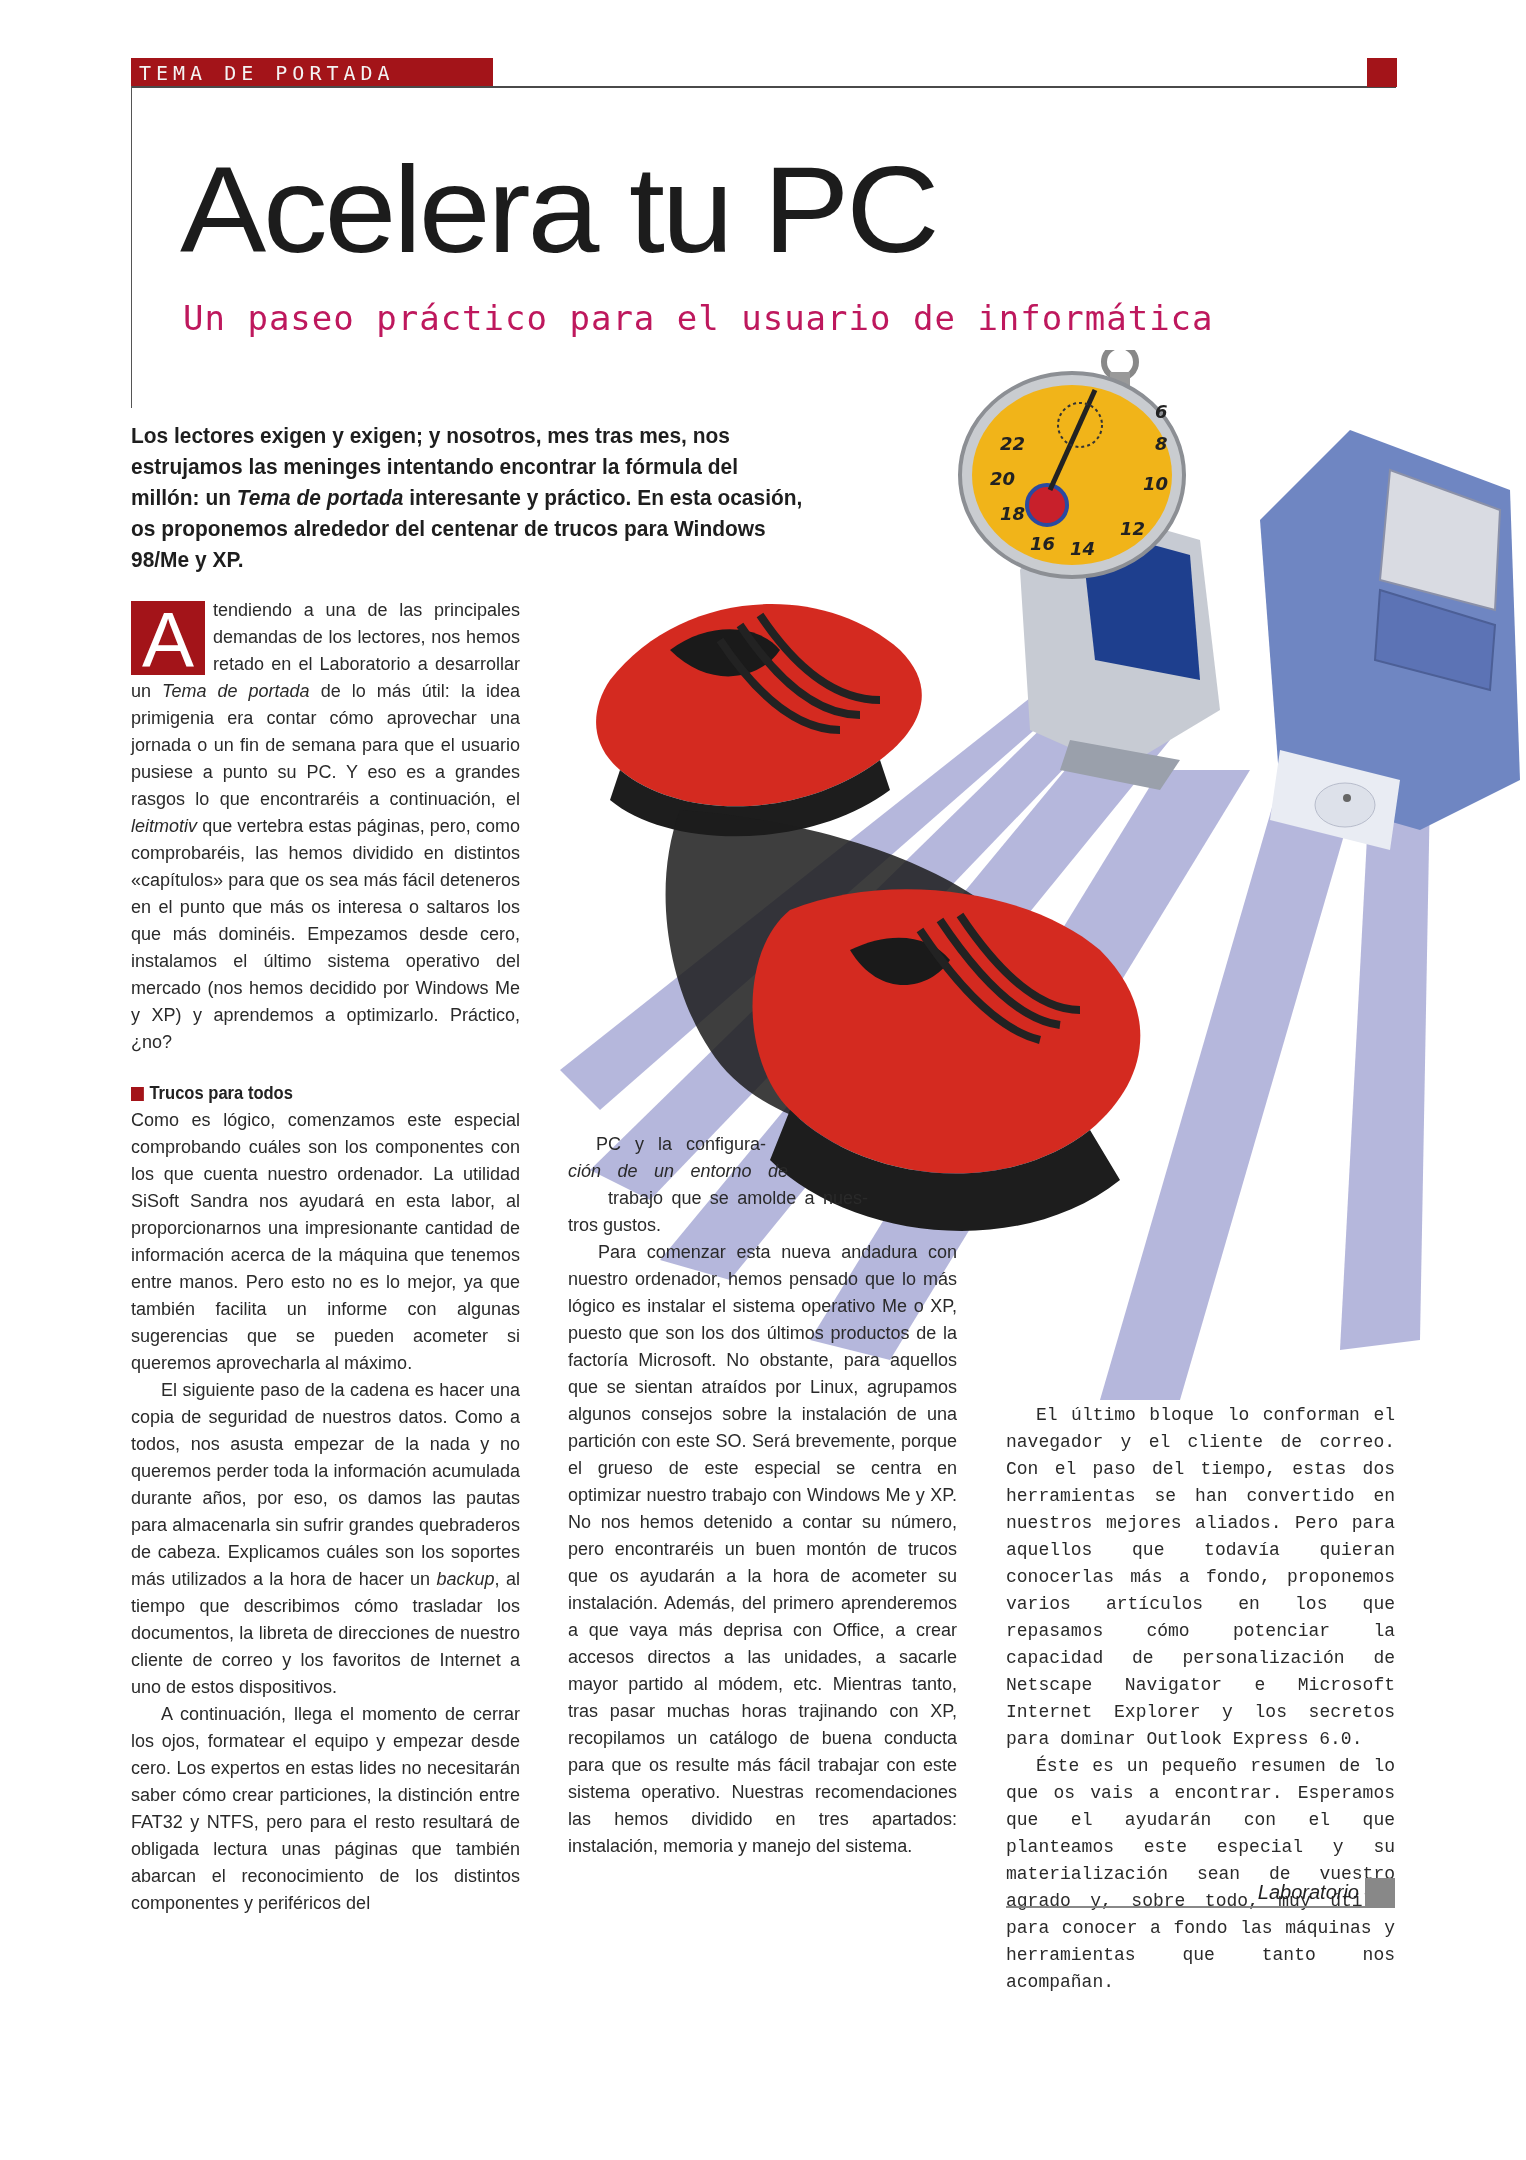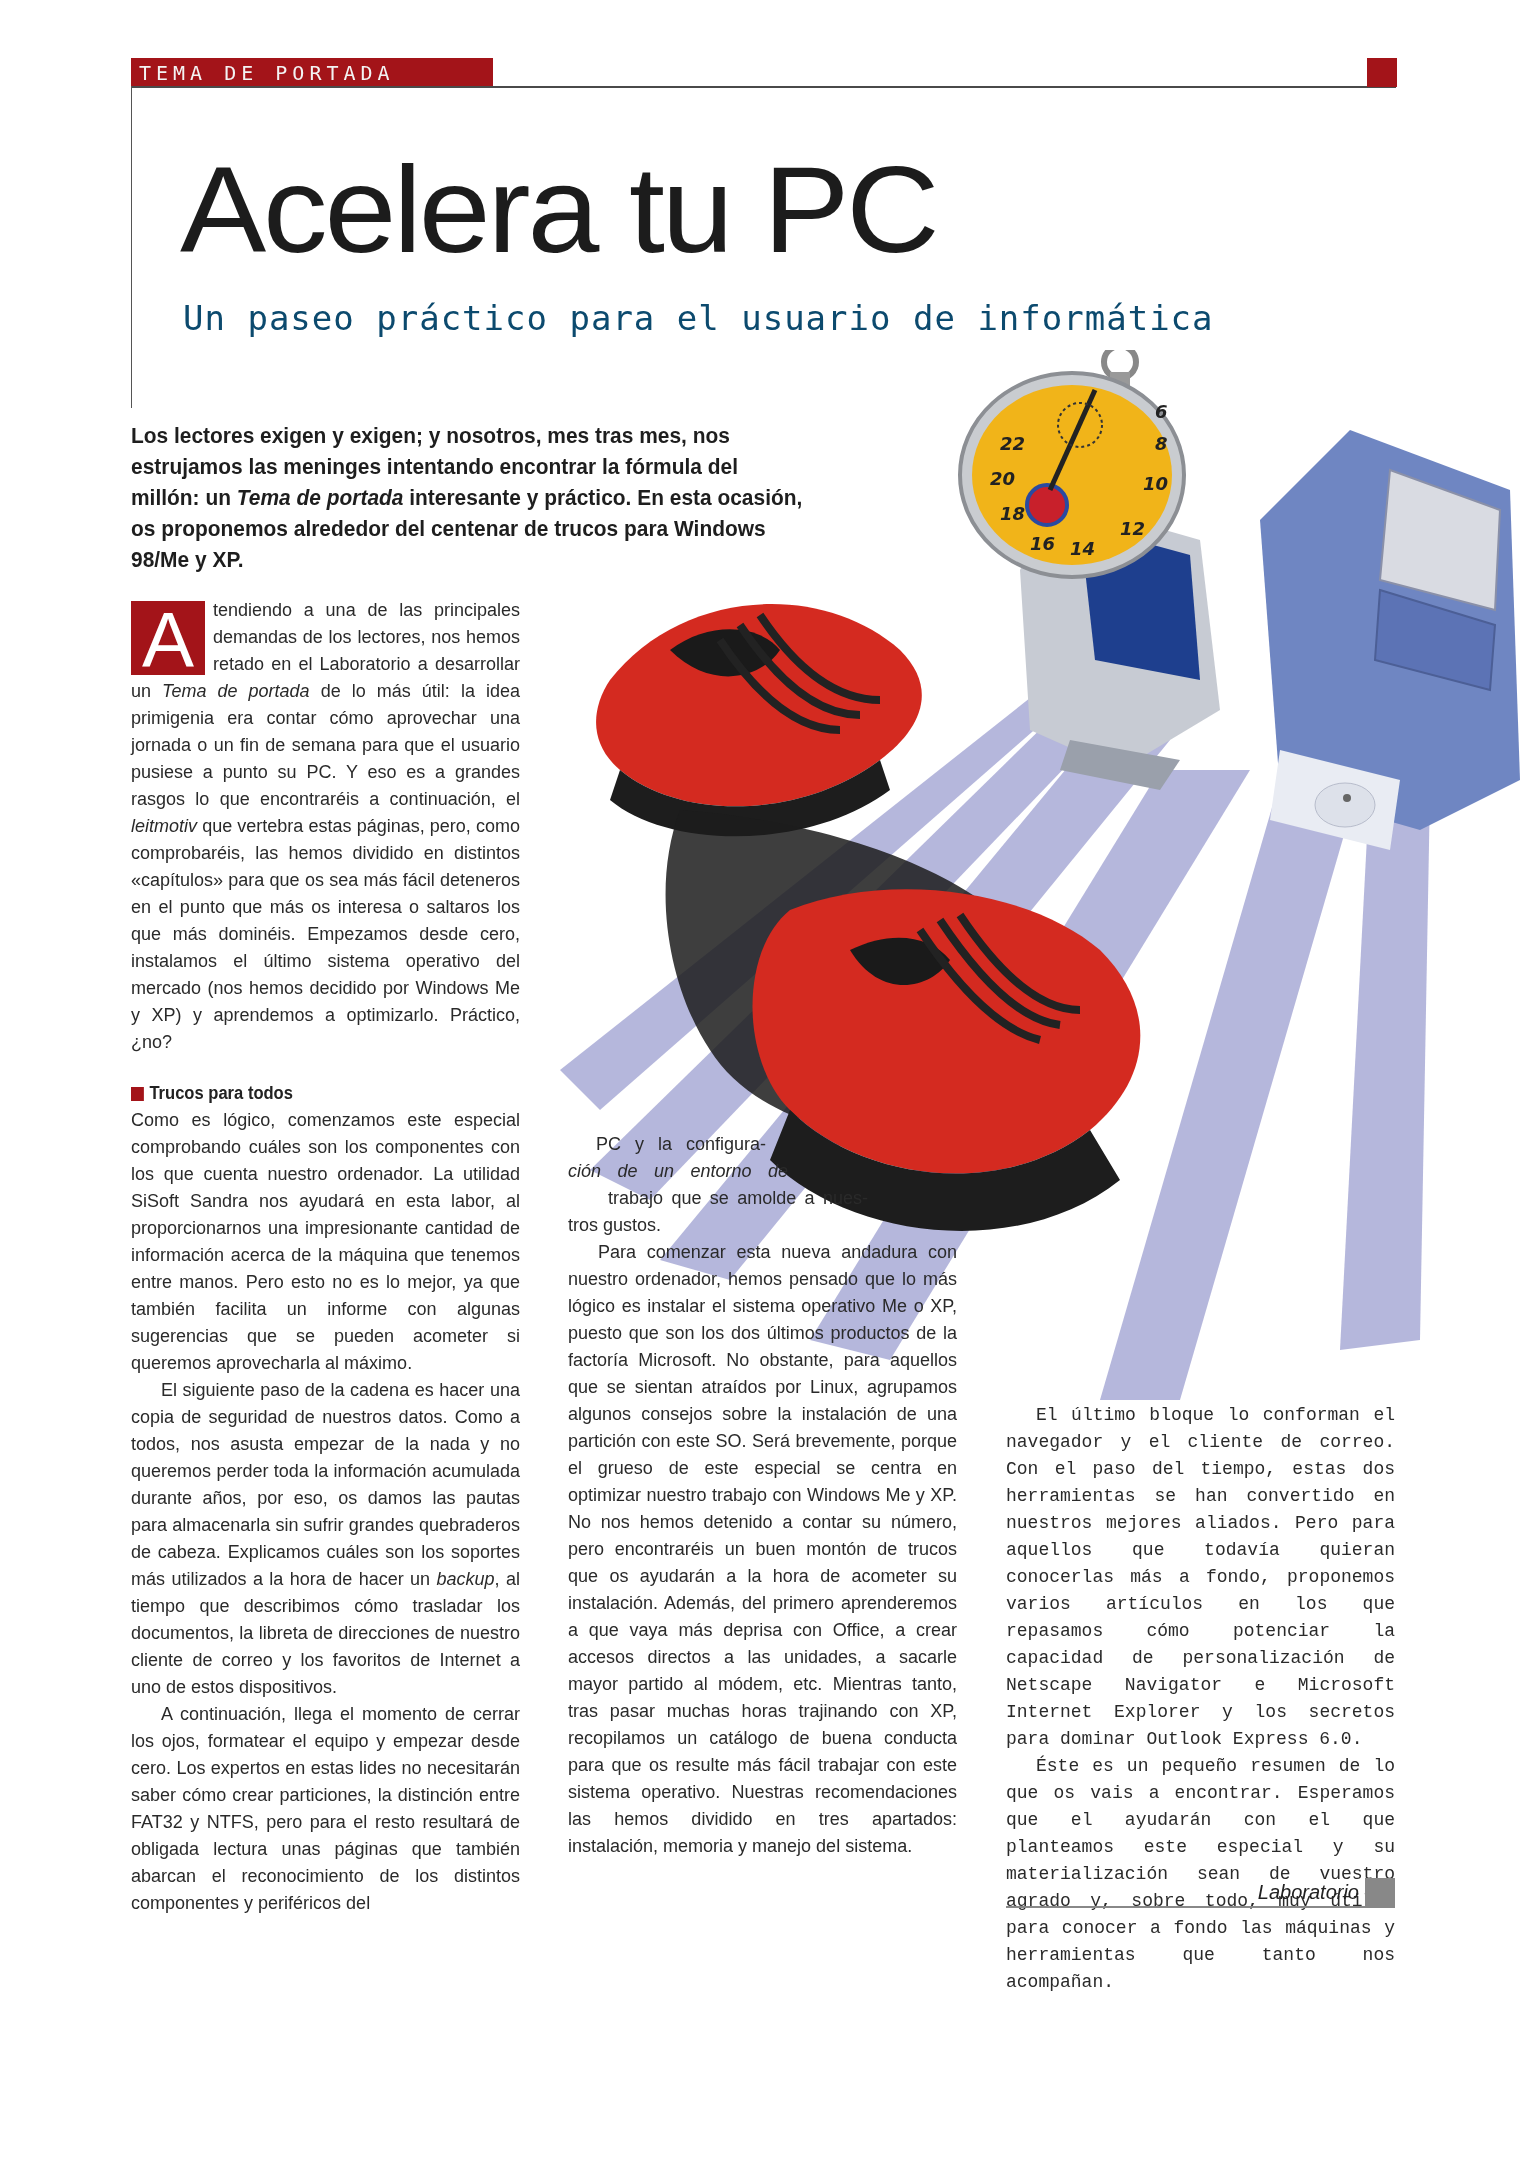--- a/index.html
+++ b/index.html
@@ -18,21 +18,21 @@
   .left-rule { position: absolute; left: 131px; top: 86px; width: 1px; height: 322px; background: #555; }
 
   
   .title {
     position: absolute; left: 180px; top: 140px;
     font-family: "Liberation Sans", sans-serif; font-size: 122px; font-weight: 400;
     color: #1c1c1c; letter-spacing: -3px; line-height: 140px; transform: scaleX(1.06); transform-origin: left;
   }
   .subtitle {
     position: absolute; left: 183px; top: 296px;
-    font-family: "DejaVu Sans Mono", monospace; font-size: 34px; color: #0c4a6e;
+    font-family: "DejaVu Sans Mono", monospace; font-size: 34px; color: #be185d;
     letter-spacing: 1px; line-height: 44px;
   }
 
   
   .lead {
     position: absolute; left: 131px; top: 420px; width: 730px;
     font-family: "Liberation Sans", sans-serif; font-weight: 700; font-size: 22.5px;
     line-height: 31px; color: #1e1e1e; transform: scaleX(0.93); transform-origin: left;
   }
   .lead i { font-style: italic; }

